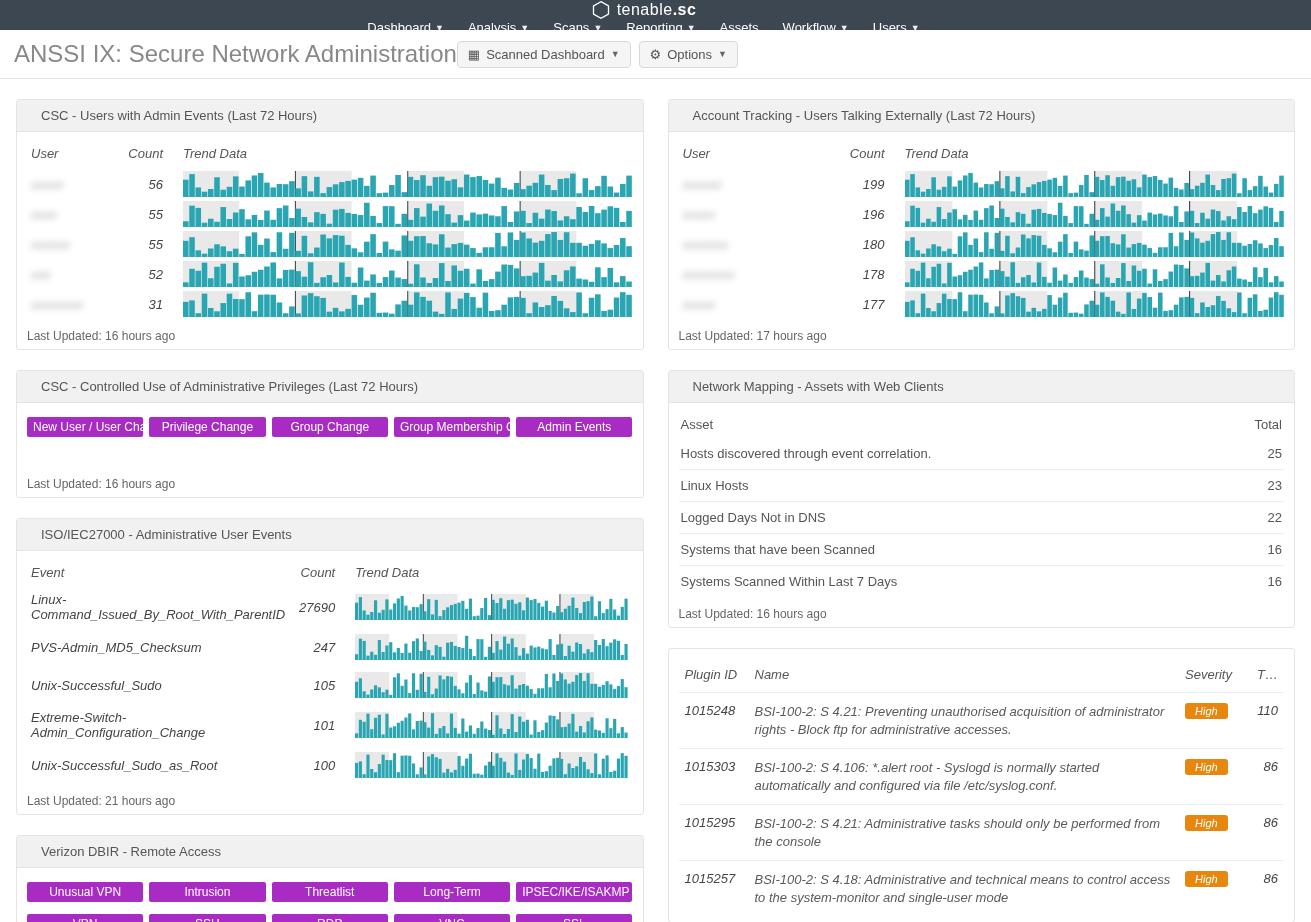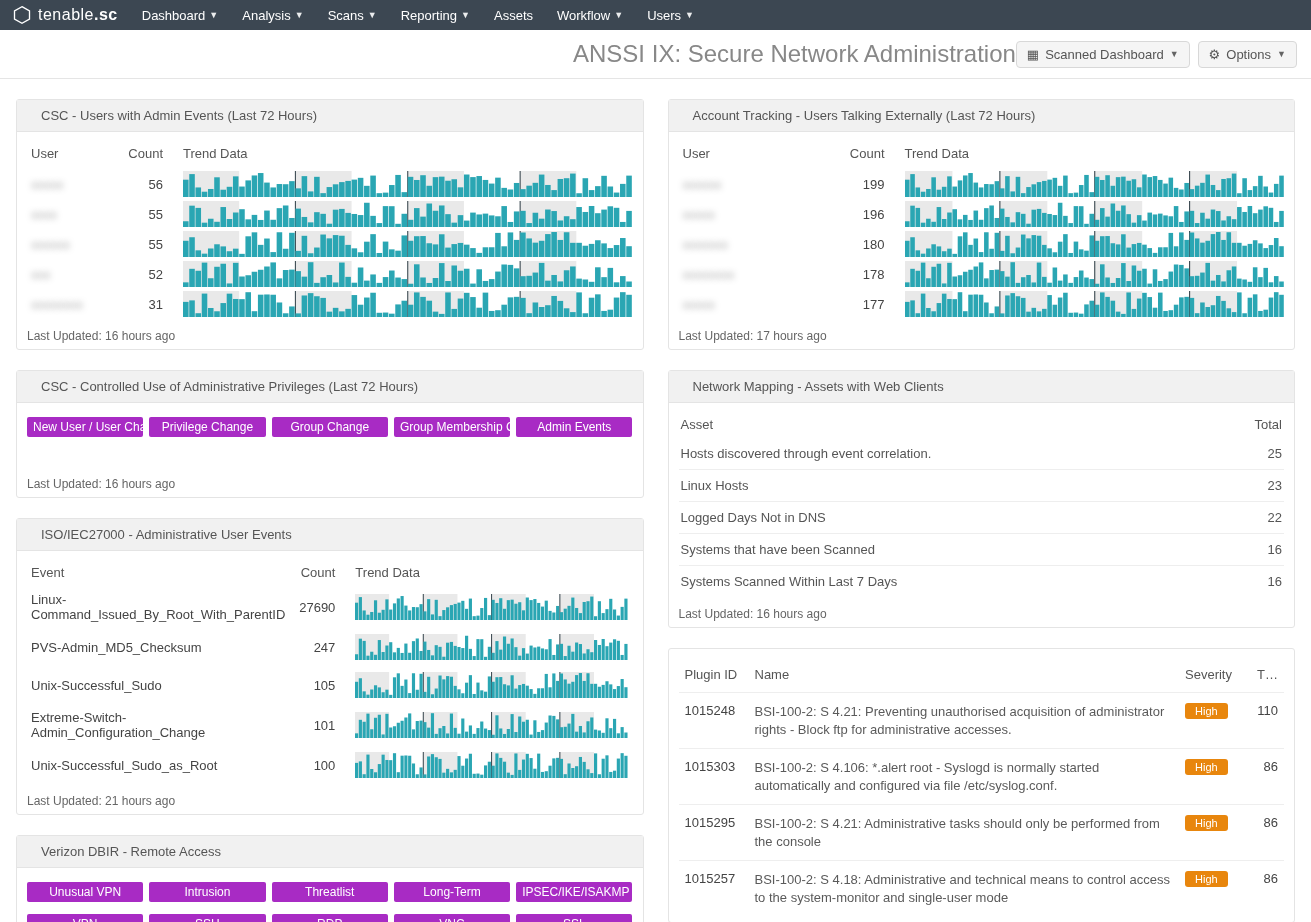--- a/index.html
+++ b/index.html
@@ -1,34 +1,34 @@
 <!DOCTYPE html>
 <html><head>
 <meta charset="utf-8">
 <style>
   * { box-sizing: border-box; margin: 0; padding: 0; }
   body { font-family: -apple-system, BlinkMacSystemFont, "Segoe UI", Arial, sans-serif; font-size: 13px; color: #333; background: #fff; }
-  .topnav { background: #3c4752; height: 30px; display: flex; align-items: center; padding: 0 12px; color: #fff; }
+  .topnav { background: #3c4752; height: 30px; display: flex; align-items: center; padding: 0 12px; color: #fff; flex-direction: column; }
   .brand { display: flex; align-items: center; gap: 6px; font-size: 16px; letter-spacing: .5px; margin-right: 24px; }
   .brand-hex { width: 20px; height: 20px; }
   .brand-label { font-weight: 300; }
   .brand-label b { font-weight: 600; }
   .navitem { margin-right: 24px; font-size: 13px; display: flex; align-items: center; gap: 4px; cursor: pointer; }
   .caret { font-size: 9px; opacity: .9; }
-  .titlebar { display: flex; align-items: center; justify-content: flex-end; padding: 10px 14px; border-bottom: 1px solid #e5e5e5; }
+  .titlebar { display: flex; align-items: center; justify-content: flex-start; padding: 10px 14px; border-bottom: 1px solid #e5e5e5; }
   .pagetitle { font-size: 24px; font-weight: 300; color: #888; }
   .titlebtns { display: flex; gap: 8px; }
   .btn { background: #f5f5f5; border: 1px solid #d8d8d8; border-radius: 4px; padding: 5px 10px; font-size: 13px; color: #555; display: flex; align-items: center; gap: 6px; cursor: pointer; }
   .dash { display: grid; grid-template-columns: 1fr 1fr; gap: 24px; padding: 20px 16px; align-items: start; }
   .col { display: flex; flex-direction: column; gap: 20px; }
   .panel { border: 1px solid #e4e4e4; border-radius: 3px; }
   .panel-h { background: #f1f1f1; border-bottom: 1px solid #e4e4e4; padding: 8px 24px; font-size: 13px; color: #555; }
   .panel-b { padding: 8px 10px 6px; }
   .last { font-size: 12px; color: #666; padding: 4px 10px 6px; }
-  table { width: 100%; border-collapse: collapse; font-size: 13px; }
+  table { width: 100%; border-collapse: collapse; font-size: 13px; font-style: italic; }
   th { text-align: left; font-weight: 400; color: #555; padding: 6px 4px 8px; }
   th.r, td.r { text-align: right; }
   td { padding: 4px 4px; vertical-align: middle; color: #444; }
   .blur { color: transparent; text-shadow: 0 0 6px rgba(0,0,0,.35); user-select: none; }
   .trend-cell { padding: 2px 0; }
   .spark { display: block; width: 100%; height: 26px; }
   .spark rect.bg { fill: #e9e9e9; }
   .spark rect.bar { fill: #2aa6b3; }
   .spark line.tick { stroke: #2b3a42; stroke-width: 1; }
   .pills { display: flex; flex-wrap: wrap; gap: 6px; padding: 6px 0; }

